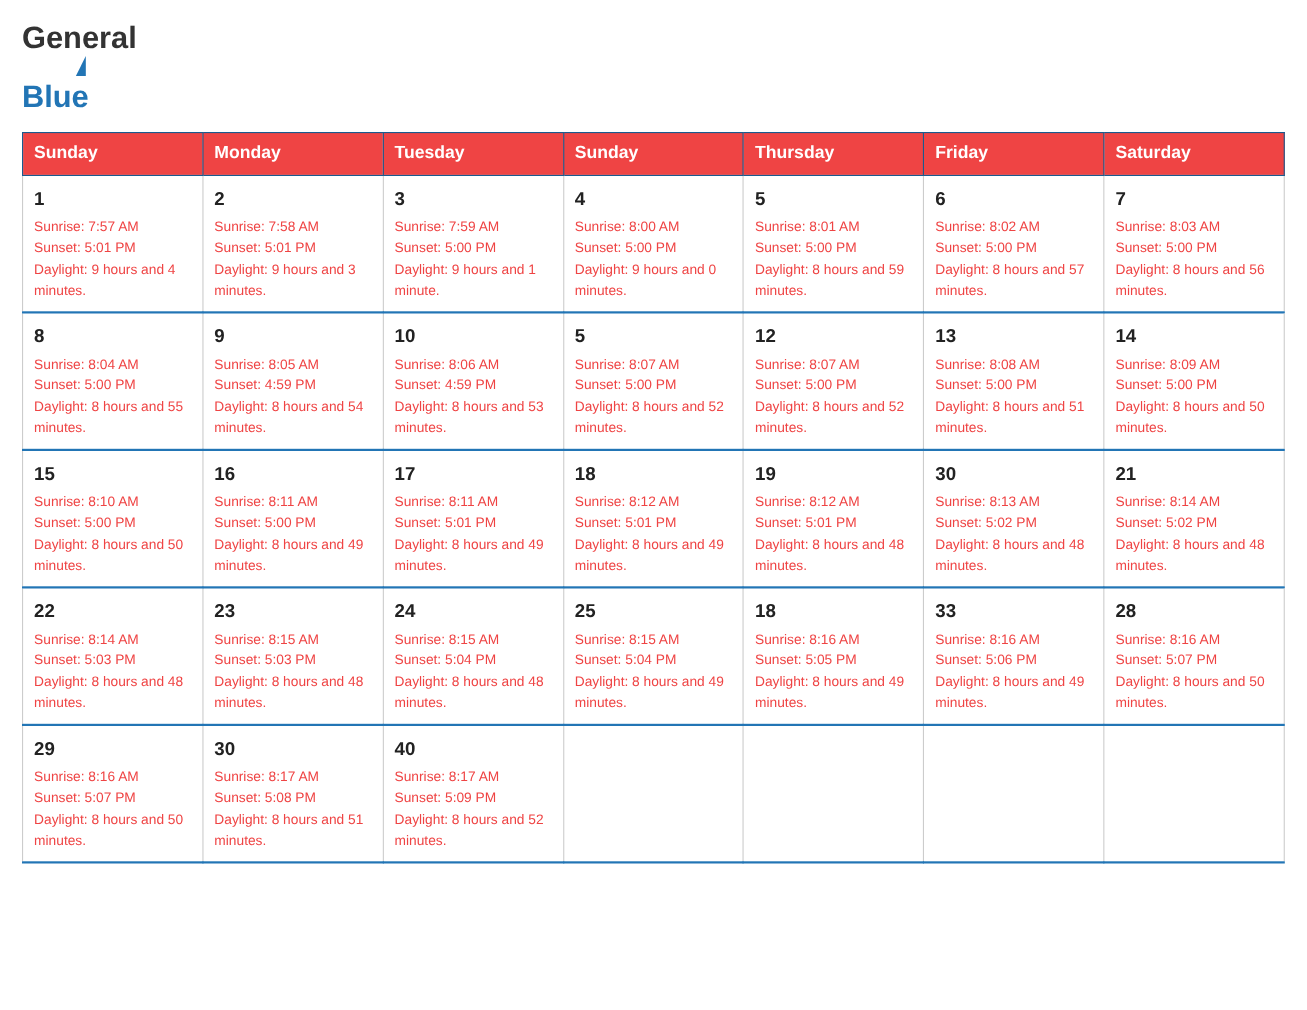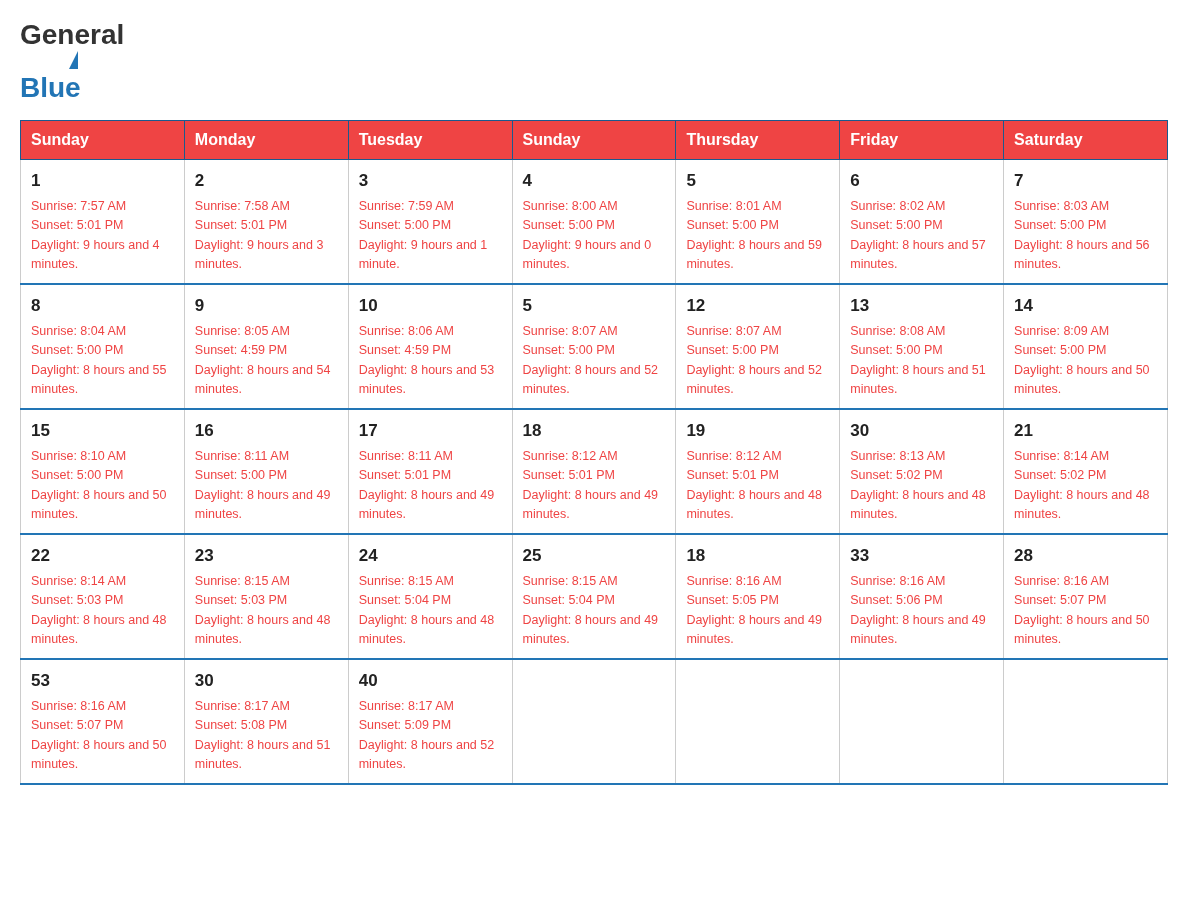--- a/index.html
+++ b/index.html
@@ -239,21 +239,21 @@
           <span class="day-number">33</span>
           <div class="day-info">Sunrise: 8:16 AM<br>Sunset: 5:06 PM<br>Daylight: 8 hours and 49 minutes.</div>
         </td>
         <td>
           <span class="day-number">28</span>
           <div class="day-info">Sunrise: 8:16 AM<br>Sunset: 5:07 PM<br>Daylight: 8 hours and 50 minutes.</div>
         </td>
       </tr>
       <tr>
         <td>
-          <span class="day-number">53</span>
+          <span class="day-number">29</span>
           <div class="day-info">Sunrise: 8:16 AM<br>Sunset: 5:07 PM<br>Daylight: 8 hours and 50 minutes.</div>
         </td>
         <td>
           <span class="day-number">30</span>
           <div class="day-info">Sunrise: 8:17 AM<br>Sunset: 5:08 PM<br>Daylight: 8 hours and 51 minutes.</div>
         </td>
         <td>
           <span class="day-number">40</span>
           <div class="day-info">Sunrise: 8:17 AM<br>Sunset: 5:09 PM<br>Daylight: 8 hours and 52 minutes.</div>
         </td>

